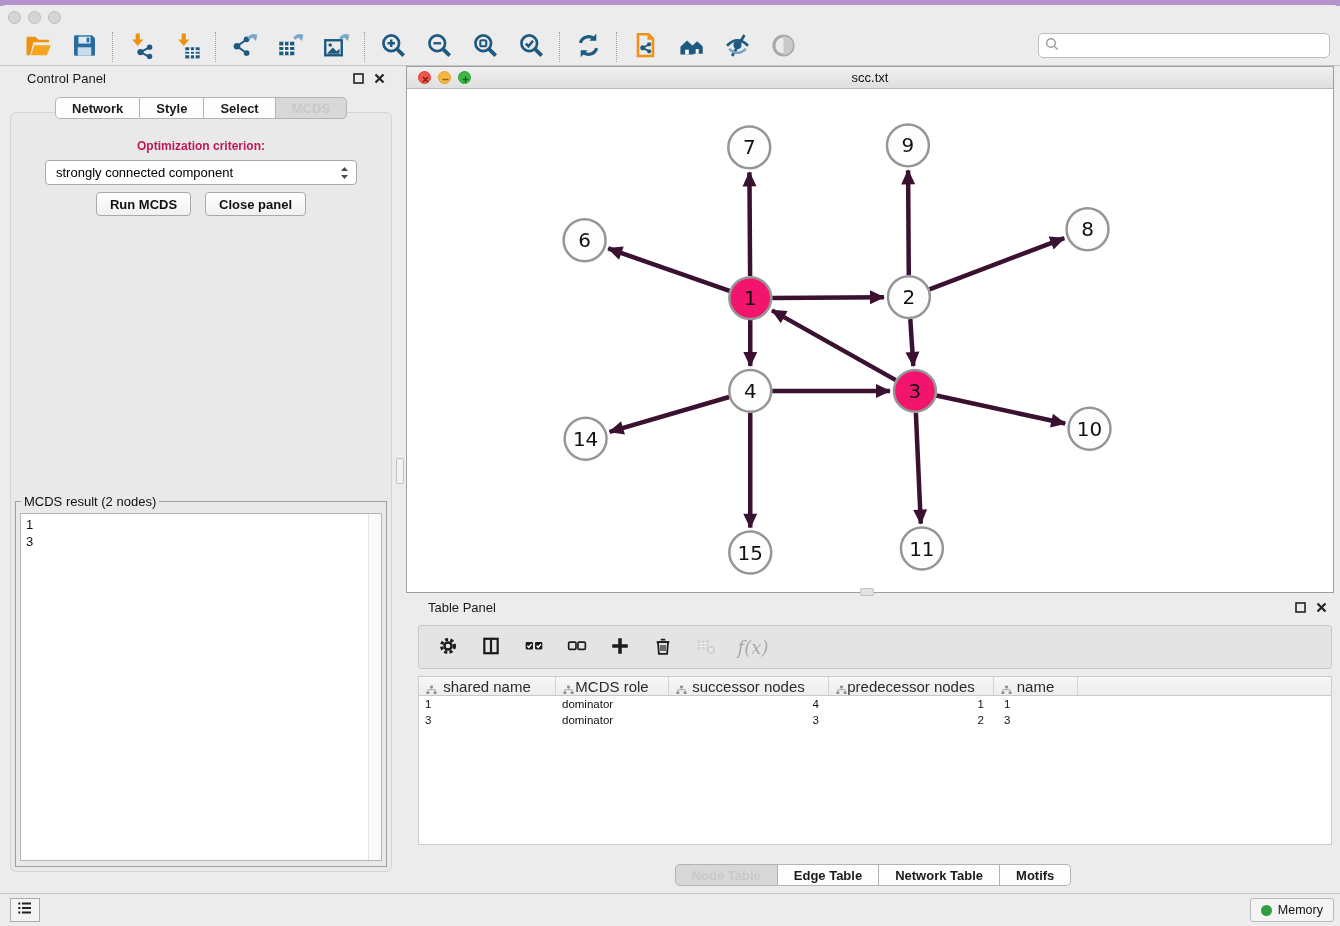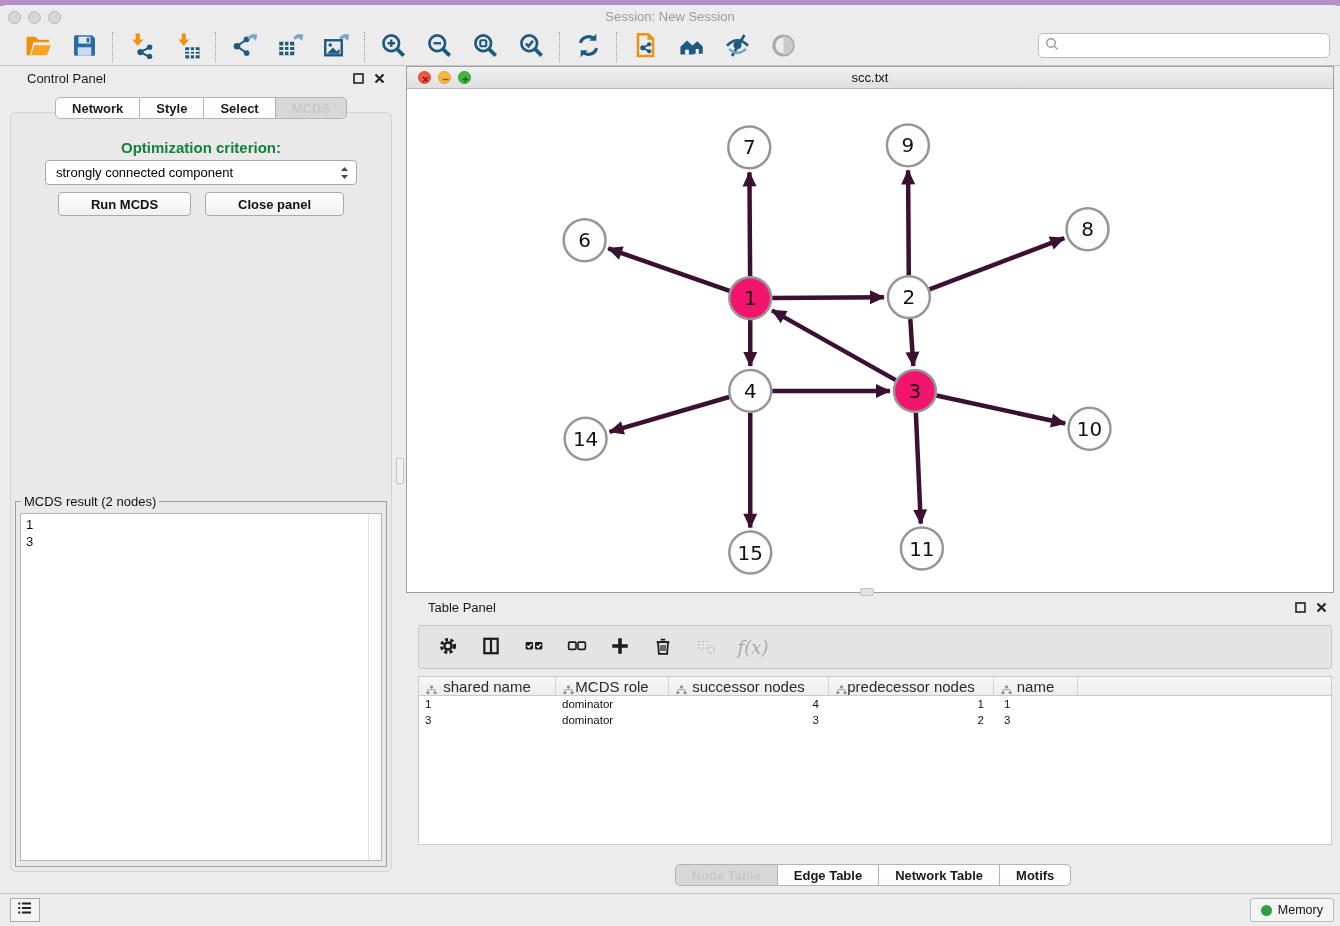--- a/index.html
+++ b/index.html
@@ -32,27 +32,27 @@
   .panel-icons { position:absolute; top:6px; display:flex; gap:8px; }
   .mini-ic { width:13px; height:13px; display:flex; align-items:center; justify-content:center; cursor:pointer; }
   #cp-tabs { position:absolute; left:0; top:31px; width:100%; display:flex; justify-content:center; z-index:3; }
   .tabbtn { height:22px; padding:0 16px; font-size:13px; font-weight:bold; color:#1a1a1a;
     background:#fdfdfd; border:1px solid #b3b3b3; border-left:none; display:flex; align-items:center; cursor:pointer; }
   .tabbtn:first-child { border-left:1px solid #b3b3b3; border-radius:5px 0 0 5px; }
   .tabbtn:last-child { border-radius:0 5px 5px 0; }
   .tabbtn.sel { background:#d8d8d8; color:#c8c8c8; }
   #cp-inner { position:absolute; left:8px; top:46px; right:8px; bottom:8px;
     background:#e9e9e9; border:1px solid #d4d4d4; border-radius:6px; }
-  #opt-label { position:absolute; top:26px; width:100%; text-align:center; font-size:15px; font-weight:bold; color:#15803d; }
+  #opt-label { position:absolute; top:26px; width:100%; text-align:center; font-size:12px; font-weight:bold; color:#be185d; }
   #criterion-select { position:absolute; left:34px; top:47px; width:312px; height:25px;
     background:#fff; border:1px solid #a9a9a9; border-radius:4px; display:flex; align-items:center;
     font-size:13px; padding-left:10px; cursor:pointer; }
   #criterion-select .stepper { position:absolute; right:3px; top:2px; }
   #cp-buttons { position:absolute; top:79px; width:100%; display:flex; justify-content:center; gap:14px; }
-  .btn { height:24px; padding:0 32px; font-size:13px; font-weight:bold; color:#111;
+  .btn { height:24px; padding:0 13px; font-size:13px; font-weight:bold; color:#111;
     background:linear-gradient(#ffffff,#f0f0f0); border:1px solid #a9a9a9; border-radius:4px; cursor:pointer; }
   #result-group { position:absolute; left:4px; right:4px; top:388px; bottom:4px; border:1px solid #9e9e9e; }
   #result-legend { position:absolute; top:-8px; left:5px; background:#e9e9e9; padding:0 3px;
     font-size:13px; color:#111; }
   #result-box { position:absolute; left:4px; right:4px; top:11px; bottom:5px; background:#fff;
     border:1px solid #b5b5b5; overflow:hidden; }
   #result-text { position:absolute; left:5px; top:2px; font-size:13px; line-height:17px;
     color:#111; white-space:pre; }
   #result-scroll { position:absolute; right:0; top:0; bottom:0; width:13px; background:#fafafa; border-left:1px solid #e3e3e3; }
 
@@ -104,21 +104,20 @@
   #memory-dot { width:11px; height:11px; border-radius:50%; background:#2f9e44; }
 </style>
 </head>
 <body>
 
 <div id="desktop-strip"></div>
 <div id="titlebar">
   <span class="traffic" style="left:8px"></span>
   <span class="traffic" style="left:28px"></span>
   <span class="traffic" style="left:48px"></span>
-  <div id="win-title">Session: New Session</div>
 </div>
 
 <div id="toolbar">
     <div class="tb-group">
       <button class="tb-btn">
         <span><svg width="27" height="27" viewBox="0 0 18 18">
             <path d="M1 15.5V4.2C1 3.6 1.4 3.2 2 3.2h5l1.8 1.9H16v1.8H5.6L3.4 15.5Z" fill="#ee9211"></path>
             <path d="M4 15.5 6.2 8.9H17.2L14.6 15.5Z" fill="#f7a51f"></path>
           </svg></span>
       </button>

